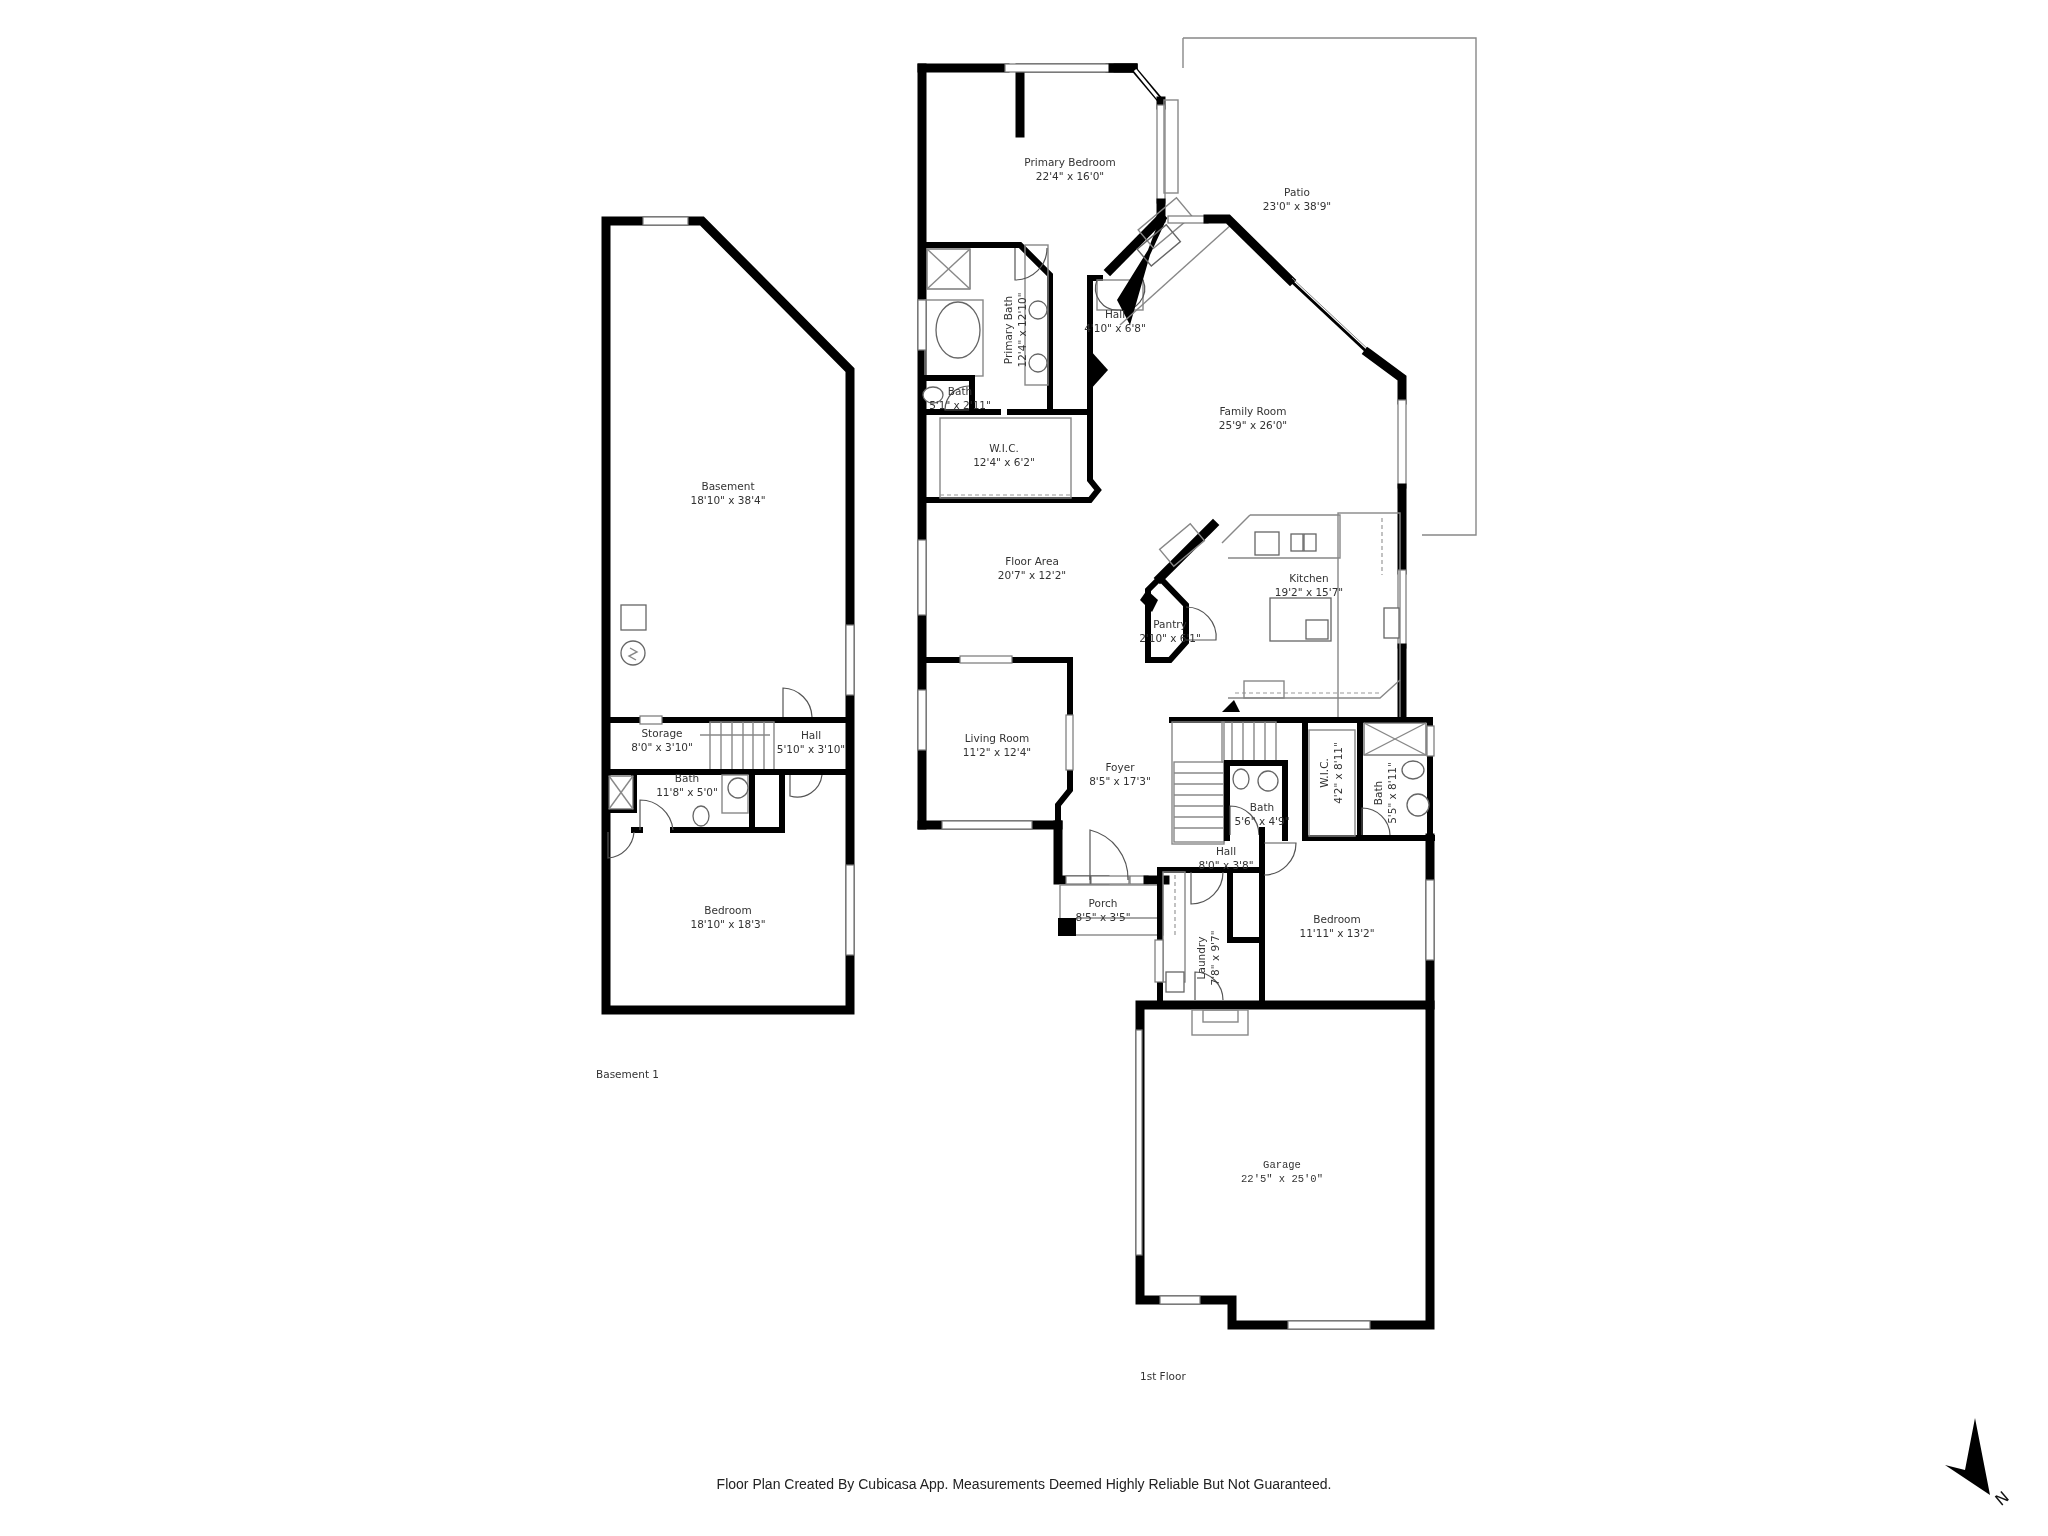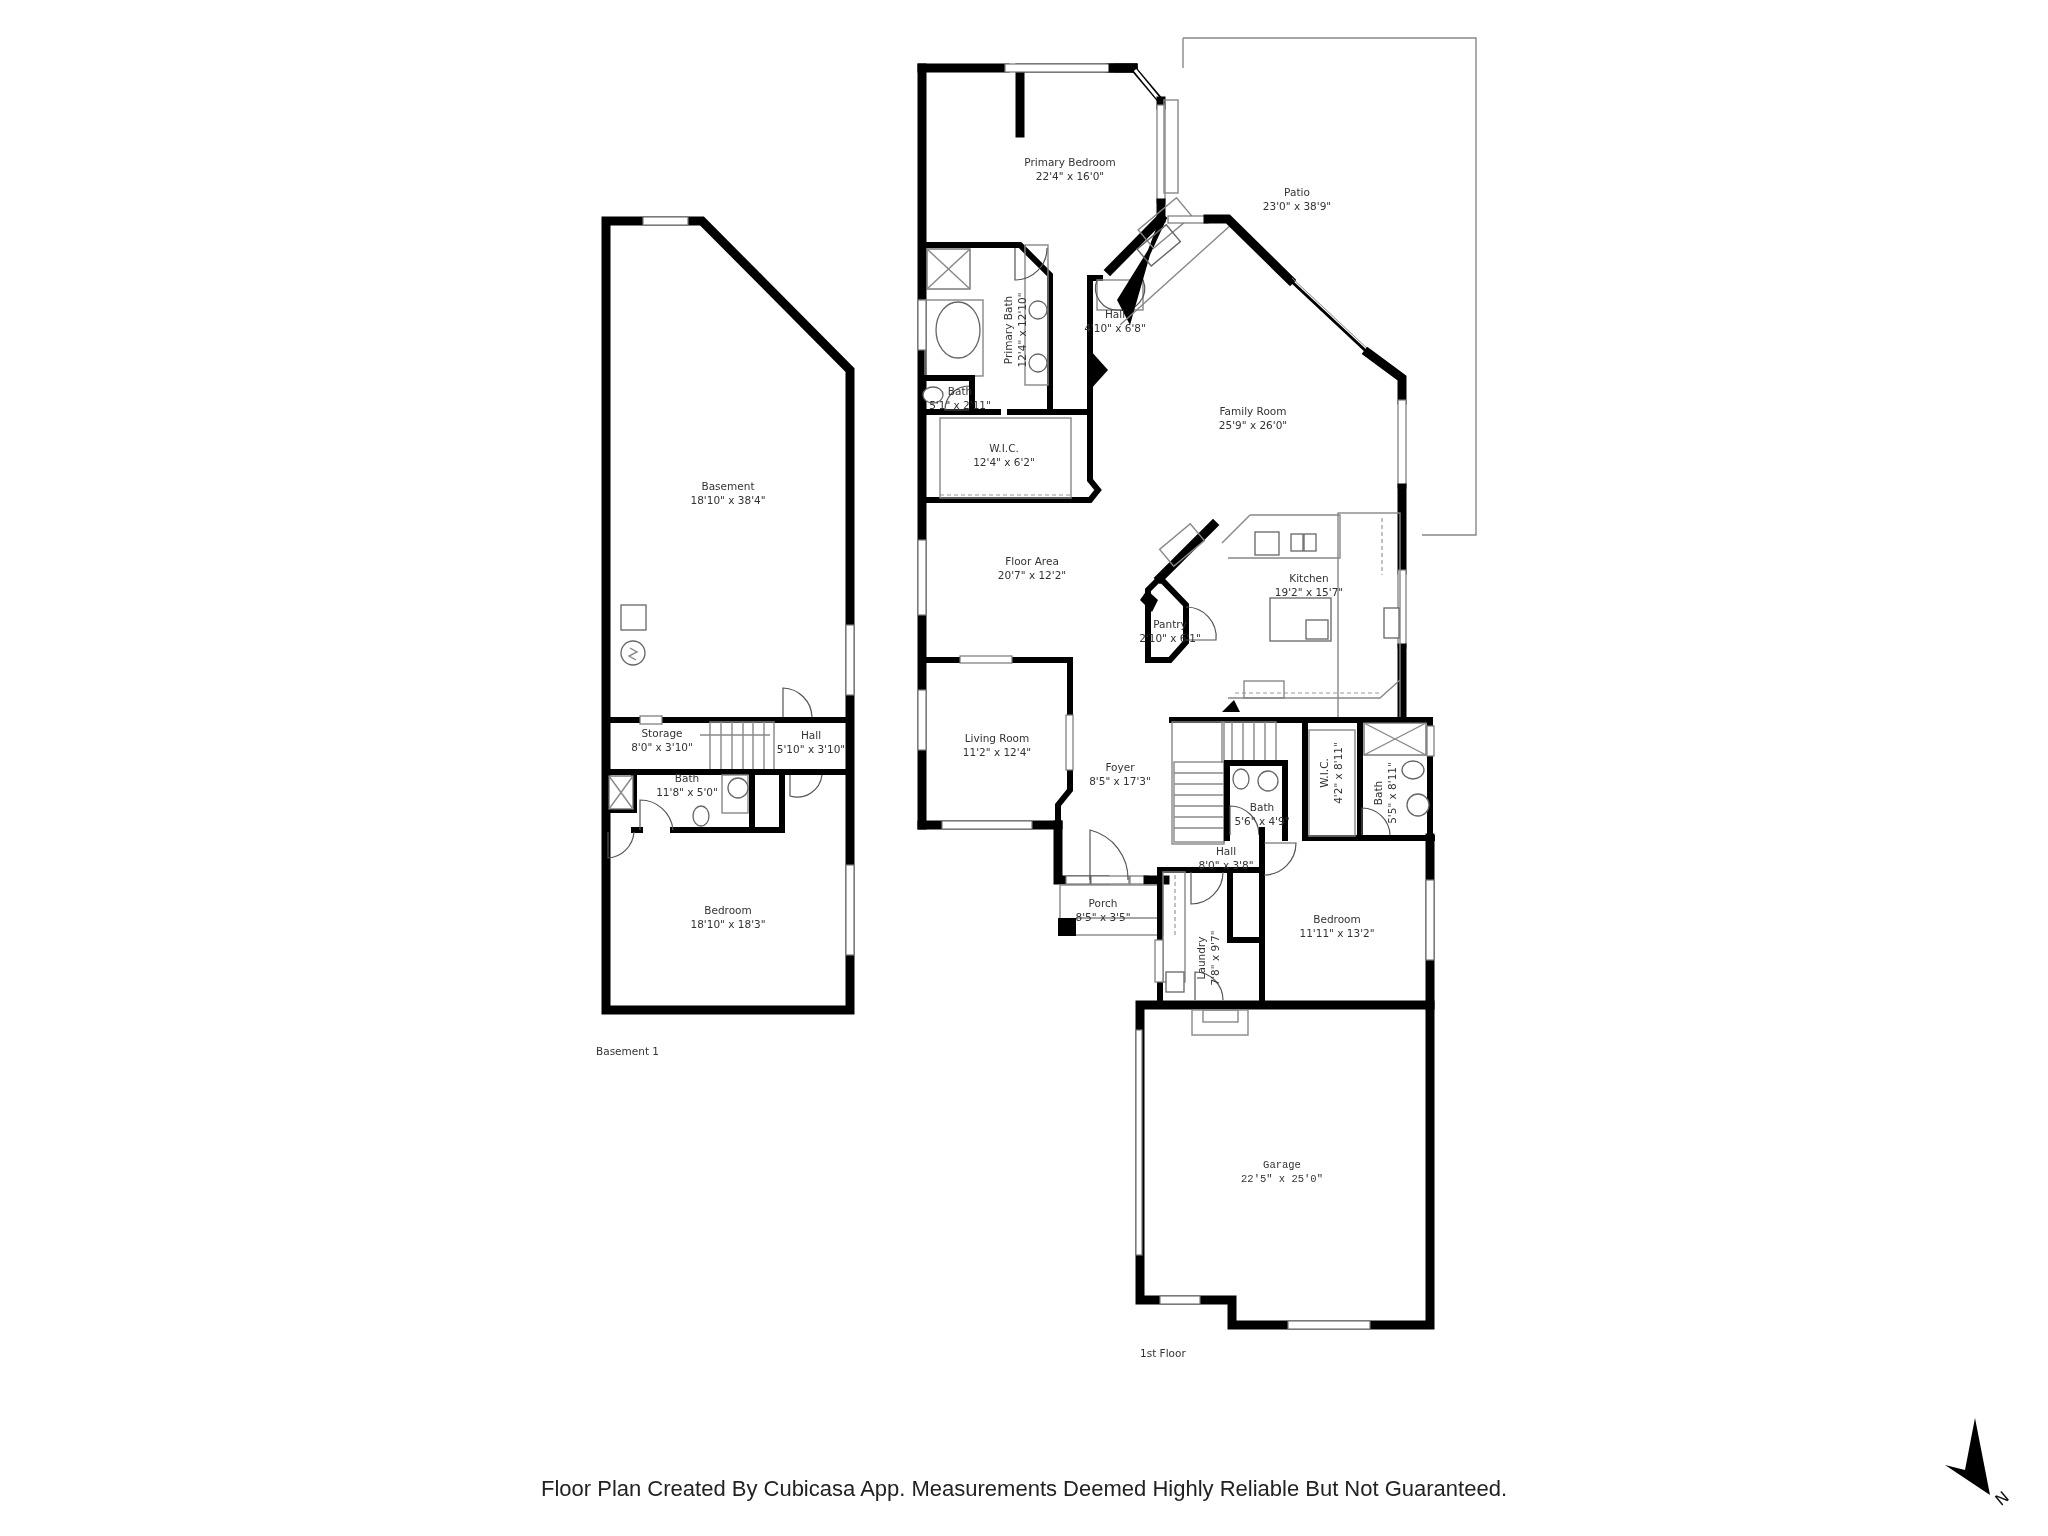--- a/index.html
+++ b/index.html
@@ -8,22 +8,22 @@
   .wall{fill:none;stroke:#000;stroke-width:9;stroke-linejoin:miter;stroke-linecap:square;}
   .iwall{fill:none;stroke:#000;stroke-width:6;stroke-linecap:square;}
   .thin{fill:none;stroke:#888;stroke-width:1.4;}
   .dash{fill:none;stroke:#999;stroke-width:1.2;stroke-dasharray:4 3;}
   .win{fill:#fff;stroke:#777;stroke-width:1.2;}
   .door{fill:none;stroke:#555;stroke-width:1.2;}
   .fix{fill:#fff;stroke:#666;stroke-width:1.3;}
   .solid{fill:#000;stroke:none;}
   .room-label{position:absolute;transform:translate(-50%,-50%);text-align:center;font-size:10.5px;line-height:14px;color:#333;white-space:nowrap;}
   .room-label.rot{transform:translate(-50%,-50%) rotate(-90deg);}
-  .floor-label{position:absolute;font-size:10.5px;color:#333;white-space:nowrap;}
-  .disclaimer{position:absolute;left:0;width:2048px;top:1476px;text-align:center;font-family:"Liberation Sans",sans-serif;font-size:22px;color:#222;}
+  .floor-label{position:absolute;font-size:10.5px;color:#333;white-space:nowrap;margin-top:23px;}
+  .disclaimer{position:absolute;left:0;width:2048px;top:1476px;text-align:center;font-family:"Liberation Sans",sans-serif;font-size:14px;color:#222;}
   .north-letter{position:absolute;left:1996px;top:1489px;font-size:16px;color:#111;transform:rotate(-40deg);}
 </style>
 </head>
 <body>
 
 <svg class="plan" viewBox="0 0 2048 1536" xmlns="http://www.w3.org/2000/svg">
 
   <g>
 
     <polyline class="wall" points="606,221 702,221 850,370 850,1010 606,1010 606,221"></polyline>

